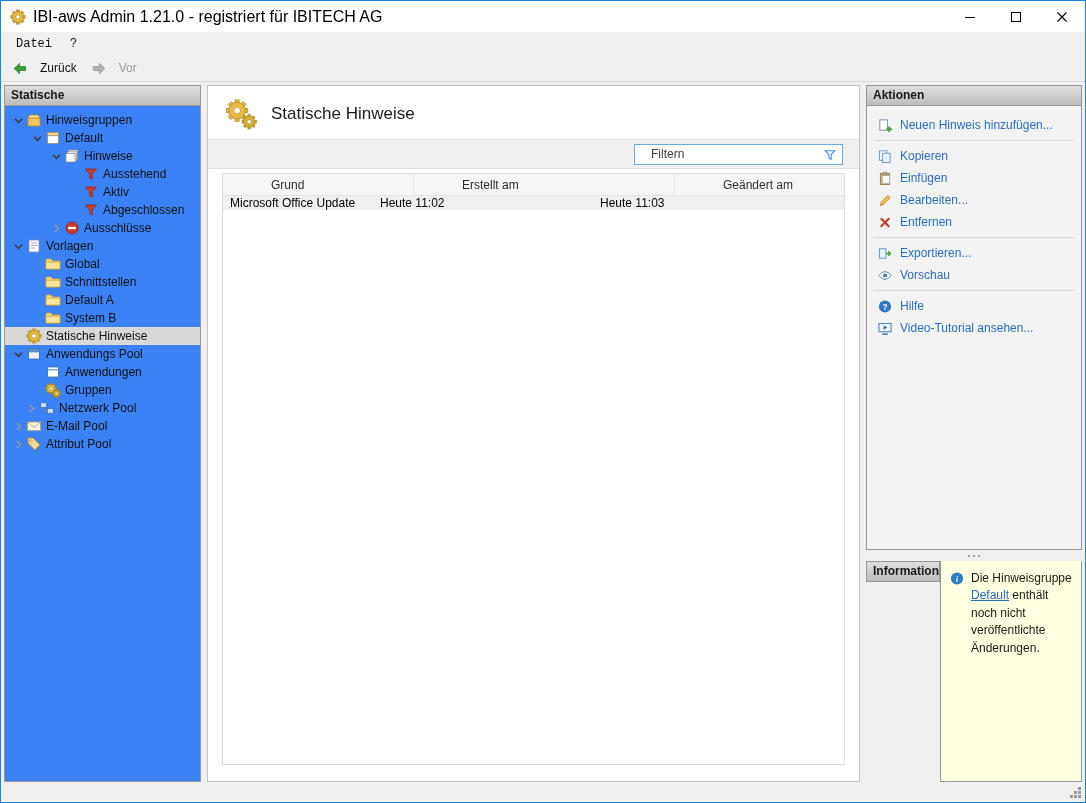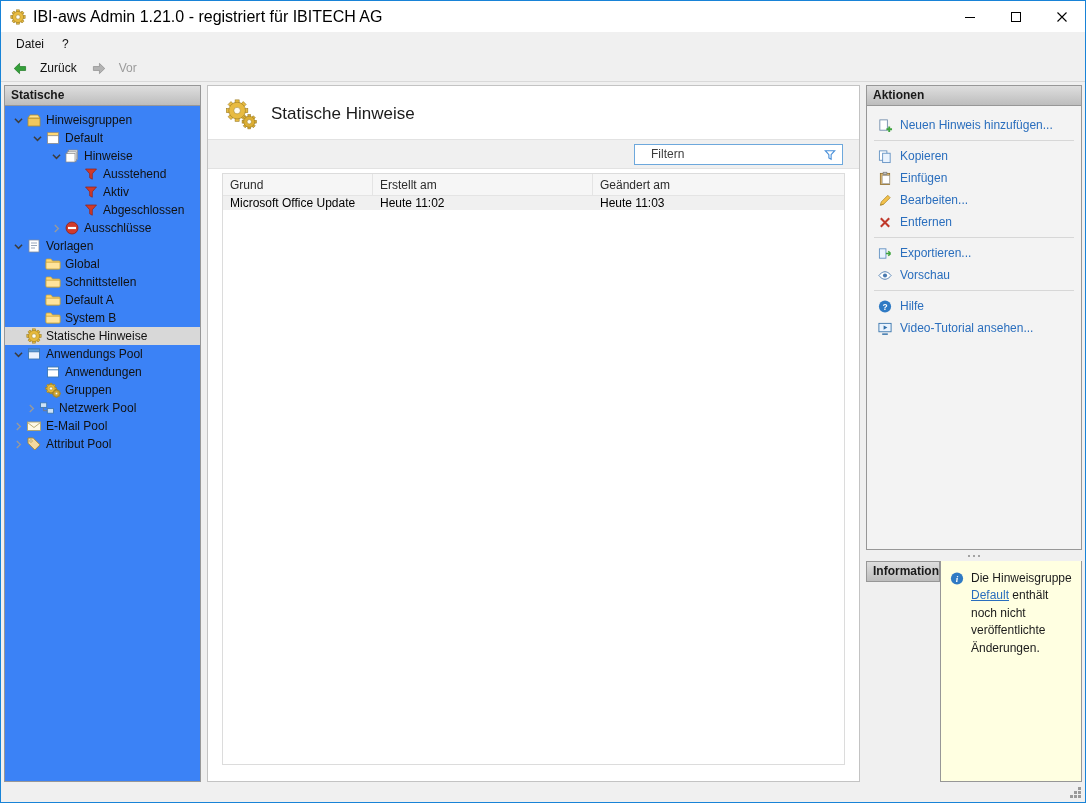--- a/index.html
+++ b/index.html
@@ -7,21 +7,21 @@
   body{font-family:"Liberation Sans","DejaVu Sans",sans-serif;font-size:12px;color:#1b1b1b;background:#fff;}
   .window{width:1086px;height:803px;border:1px solid #1883d7;display:flex;flex-direction:column;background:#f0f0f0;}
   
   .titlebar{flex:0 0 31px;background:#fff;display:flex;align-items:center;}
   .app-ico{width:16px;height:16px;margin:0 7px 0 9px;display:inline-flex;}
   .title-text{font-size:16px;color:#000;}
   .win-controls{margin-left:auto;display:flex;height:100%;}
   .win-btn{width:46px;height:100%;display:flex;align-items:center;justify-content:center;cursor:default;}
   .win-btn svg{width:10px;height:10px;}
   
-  .menubar{flex:0 0 23px;display:flex;align-items:center;background:#f0f0f0;padding-left:6px;}
+  .menubar{flex:0 0 23px;display:flex;align-items:center;background:#f0f0f0;padding-left:6px;font-family:Liberation Mono, monospace;}
   .menu-item{padding:0 9px;height:100%;display:flex;align-items:center;color:#111;}
   .toolbar{flex:0 0 27px;display:flex;align-items:center;background:#f0f0f0;border-bottom:1px solid #d9d9d9;padding-left:5px;gap:2px;}
   .tool-btn{display:flex;align-items:center;gap:12px;padding:2px 6px;}
   .tool-btn .ico{width:17px;height:17px;}
   .tool-label{color:#111;}
   .tool-btn.disabled .tool-label{color:#9b9b9b;}
   
   .content{flex:1;display:flex;gap:6px;padding:3px 3px 0 3px;min-height:0;}
   .panel-header{flex:0 0 21px;height:21px;line-height:19px;font-weight:bold;padding-left:6px;background:linear-gradient(180deg,#dedede,#bdbdbd);border:1px solid #979797;color:#1a1a1a;}
   
@@ -44,21 +44,21 @@
   .filter-input{width:209px;height:21px;background:#fff;border:1px solid #6da8dc;display:flex;align-items:center;padding:0 4px 0 16px;}
   .filter-text{flex:1;color:#3c3c3c;}
   .filter-input .ico{width:15px;height:15px;}
   .table-wrap{flex:1;margin:4px 14px 16px 14px;border:1px solid #dcdcdc;display:flex;flex-direction:column;min-height:0;background:#fff;}
   .t-row{display:flex;flex:0 0 22px;align-items:stretch;}
   .t-head{background:#f6f6f6;border-bottom:1px solid #e4e4e4;}
   .t-cell{display:flex;align-items:center;padding-left:7px;overflow:hidden;white-space:nowrap;}
   .t-c1{width:150px;}
   .t-c2{width:220px;}
   .t-c3{flex:1;}
-  .t-head .t-cell{border-right:1px solid #e4e4e4;color:#2c2c2c;}
+  .t-head .t-cell{border-right:1px solid #e4e4e4;color:#2c2c2c;margin-left:41px;}
   .t-head .t-c3{border-right:none;}
   .t-data{background:#f0f0f0;color:#000;}
   
   .right-col{width:216px;display:flex;flex-direction:column;}
   .actions-panel{display:flex;flex-direction:column;flex:0 0 465px;}
   .actions-body{flex:1;background:#f3f3f3;border:1px solid #979797;border-top:none;padding-top:8px;}
   .action-item{height:22px;display:flex;align-items:center;gap:7px;padding-left:10px;color:#2a6ebd;cursor:default;}
   .action-item .ico{width:15px;height:15px;}
   .action-sep{border-top:1px solid #d7d7d7;margin:4px 7px;}
   .splitter{flex:0 0 11px;display:flex;align-items:center;justify-content:center;}

